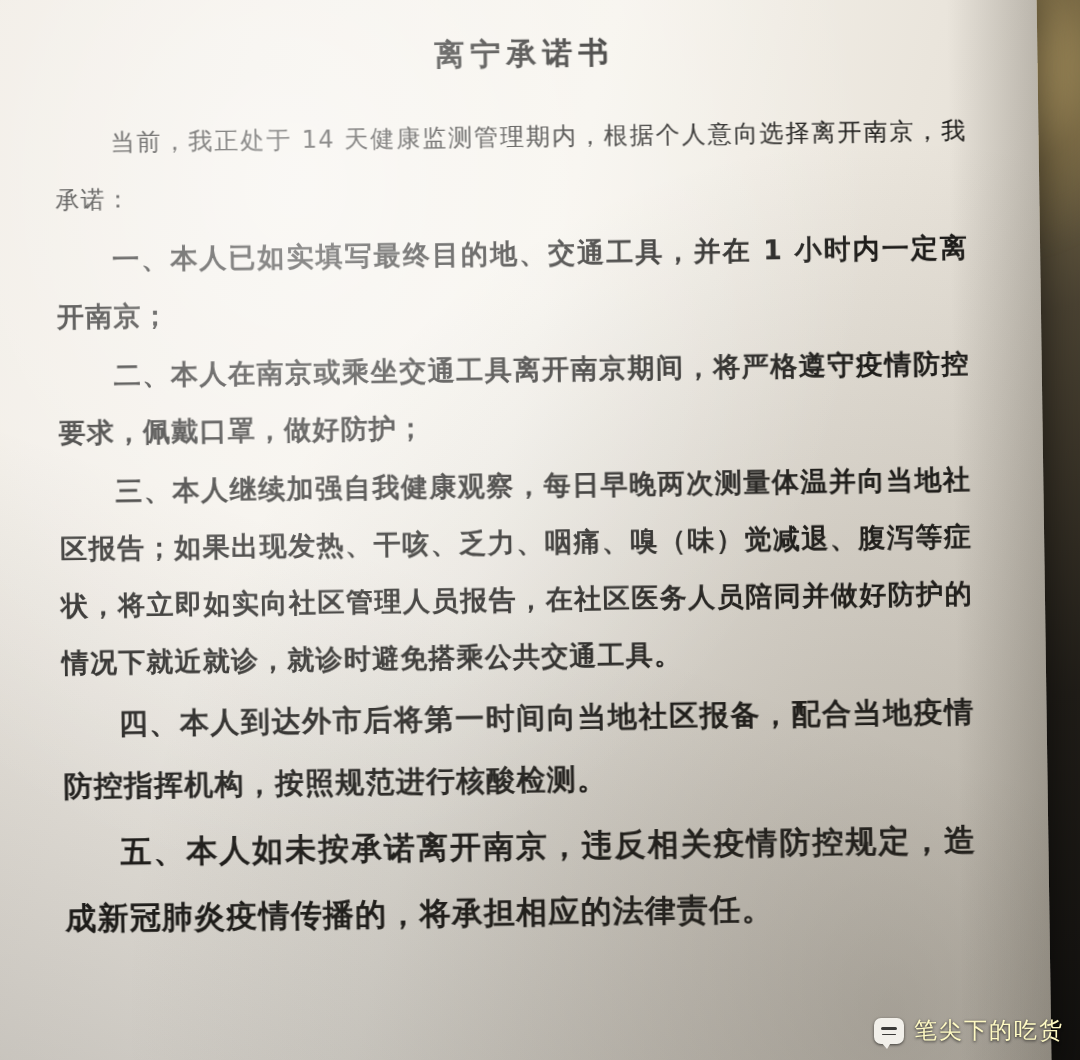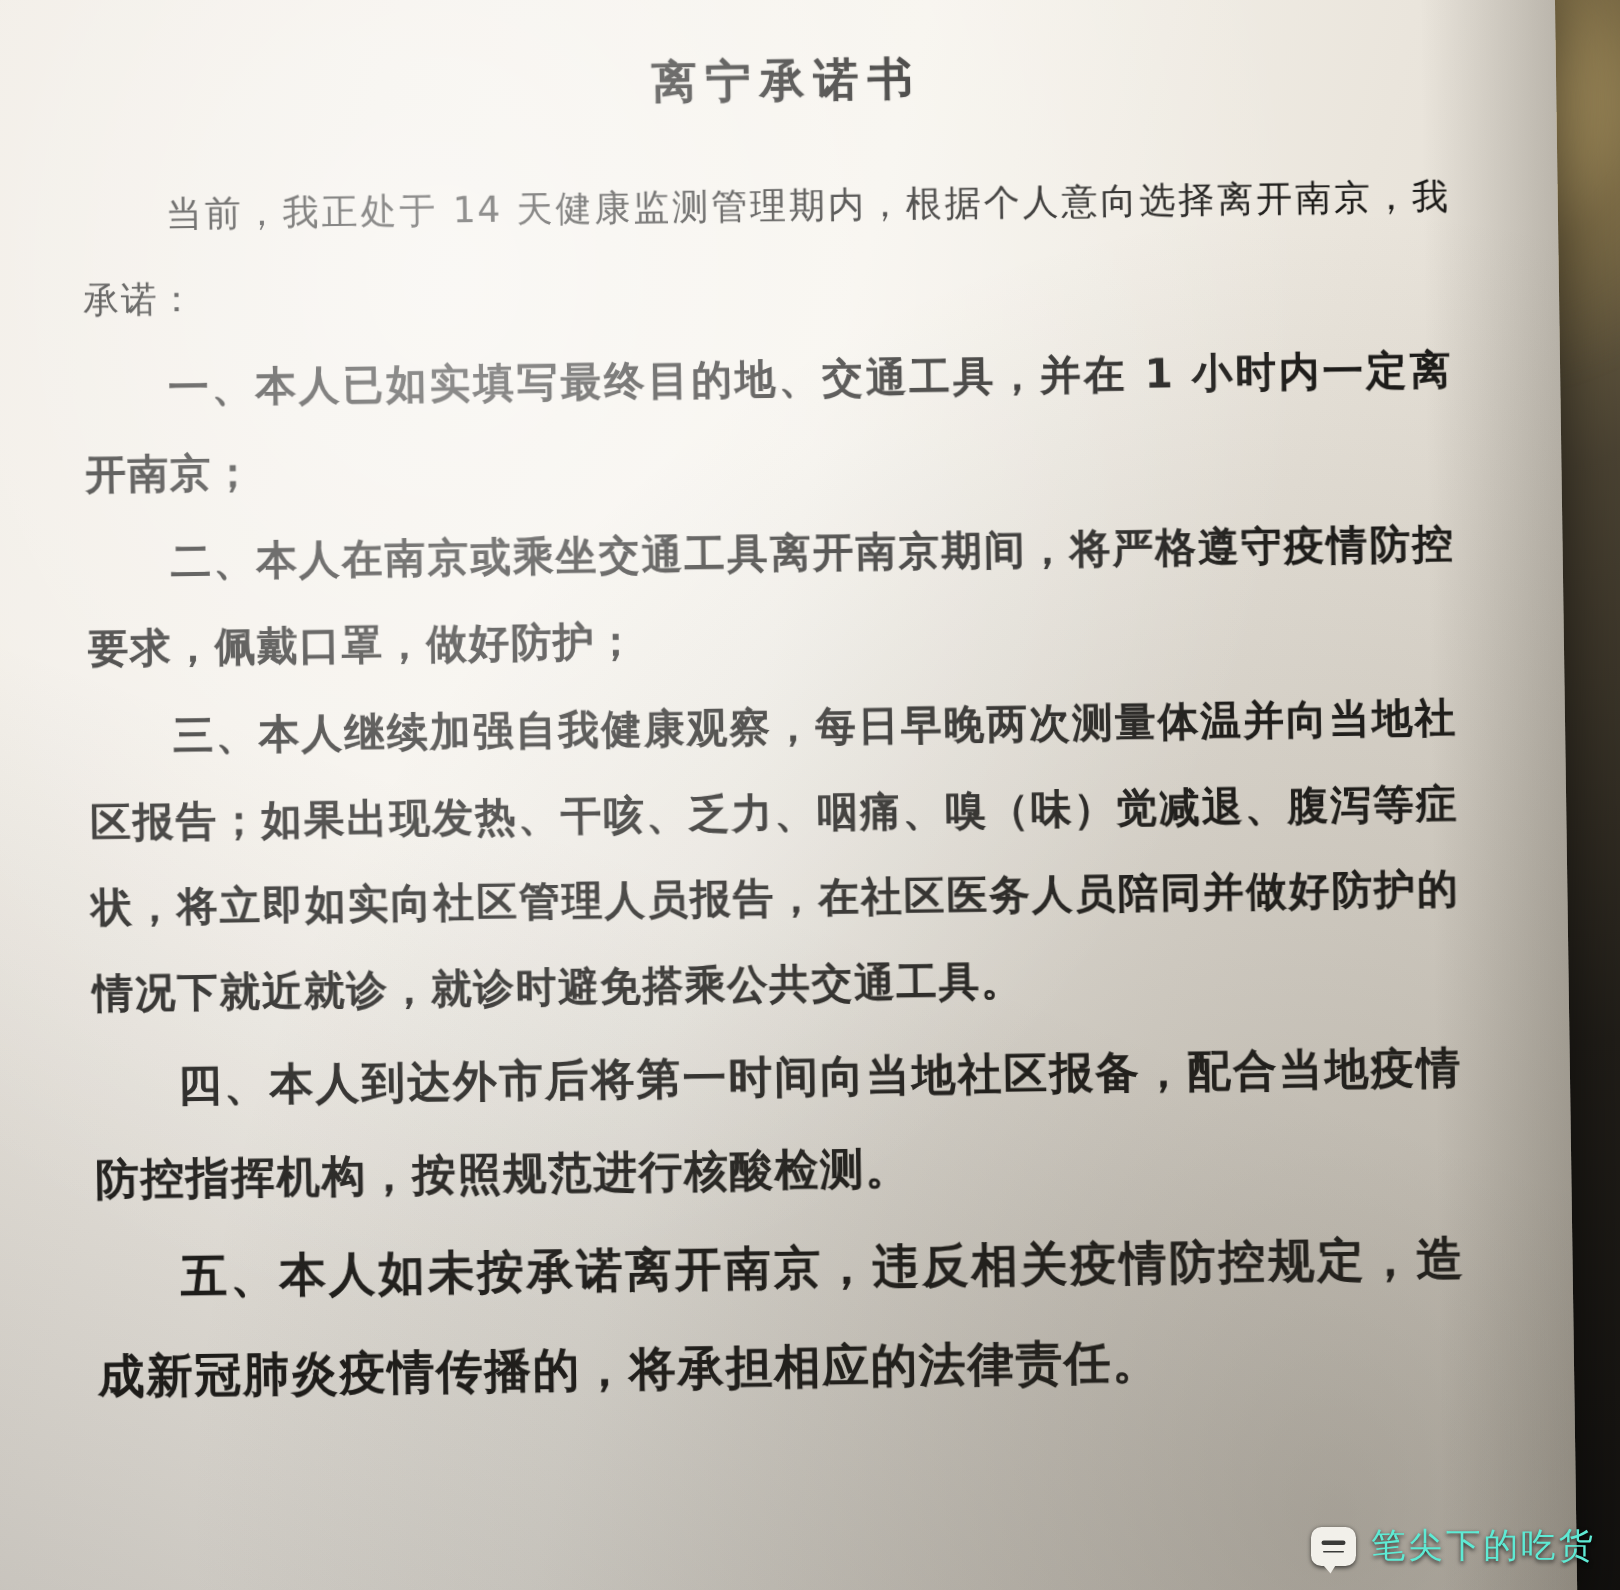--- a/index.html
+++ b/index.html
@@ -130,21 +130,21 @@
   .doc { filter: blur(.25px); }
 
   
   .watermark {
     position: absolute;
     right: 16px;
     bottom: 14px;
     display: flex;
     align-items: center;
     gap: 10px;
-    color: #5eead4;
+    color: #fef9c3;
     font-family: "DejaVu Sans", "Liberation Sans", sans-serif;
     font-size: 23px;
     letter-spacing: 2px;
     text-shadow: 0 1px 3px rgba(0,0,0,.8);
   }
   .wm-icon {
     width: 30px;
     height: 26px;
     border-radius: 7px;
     background: #f2f0ea;

